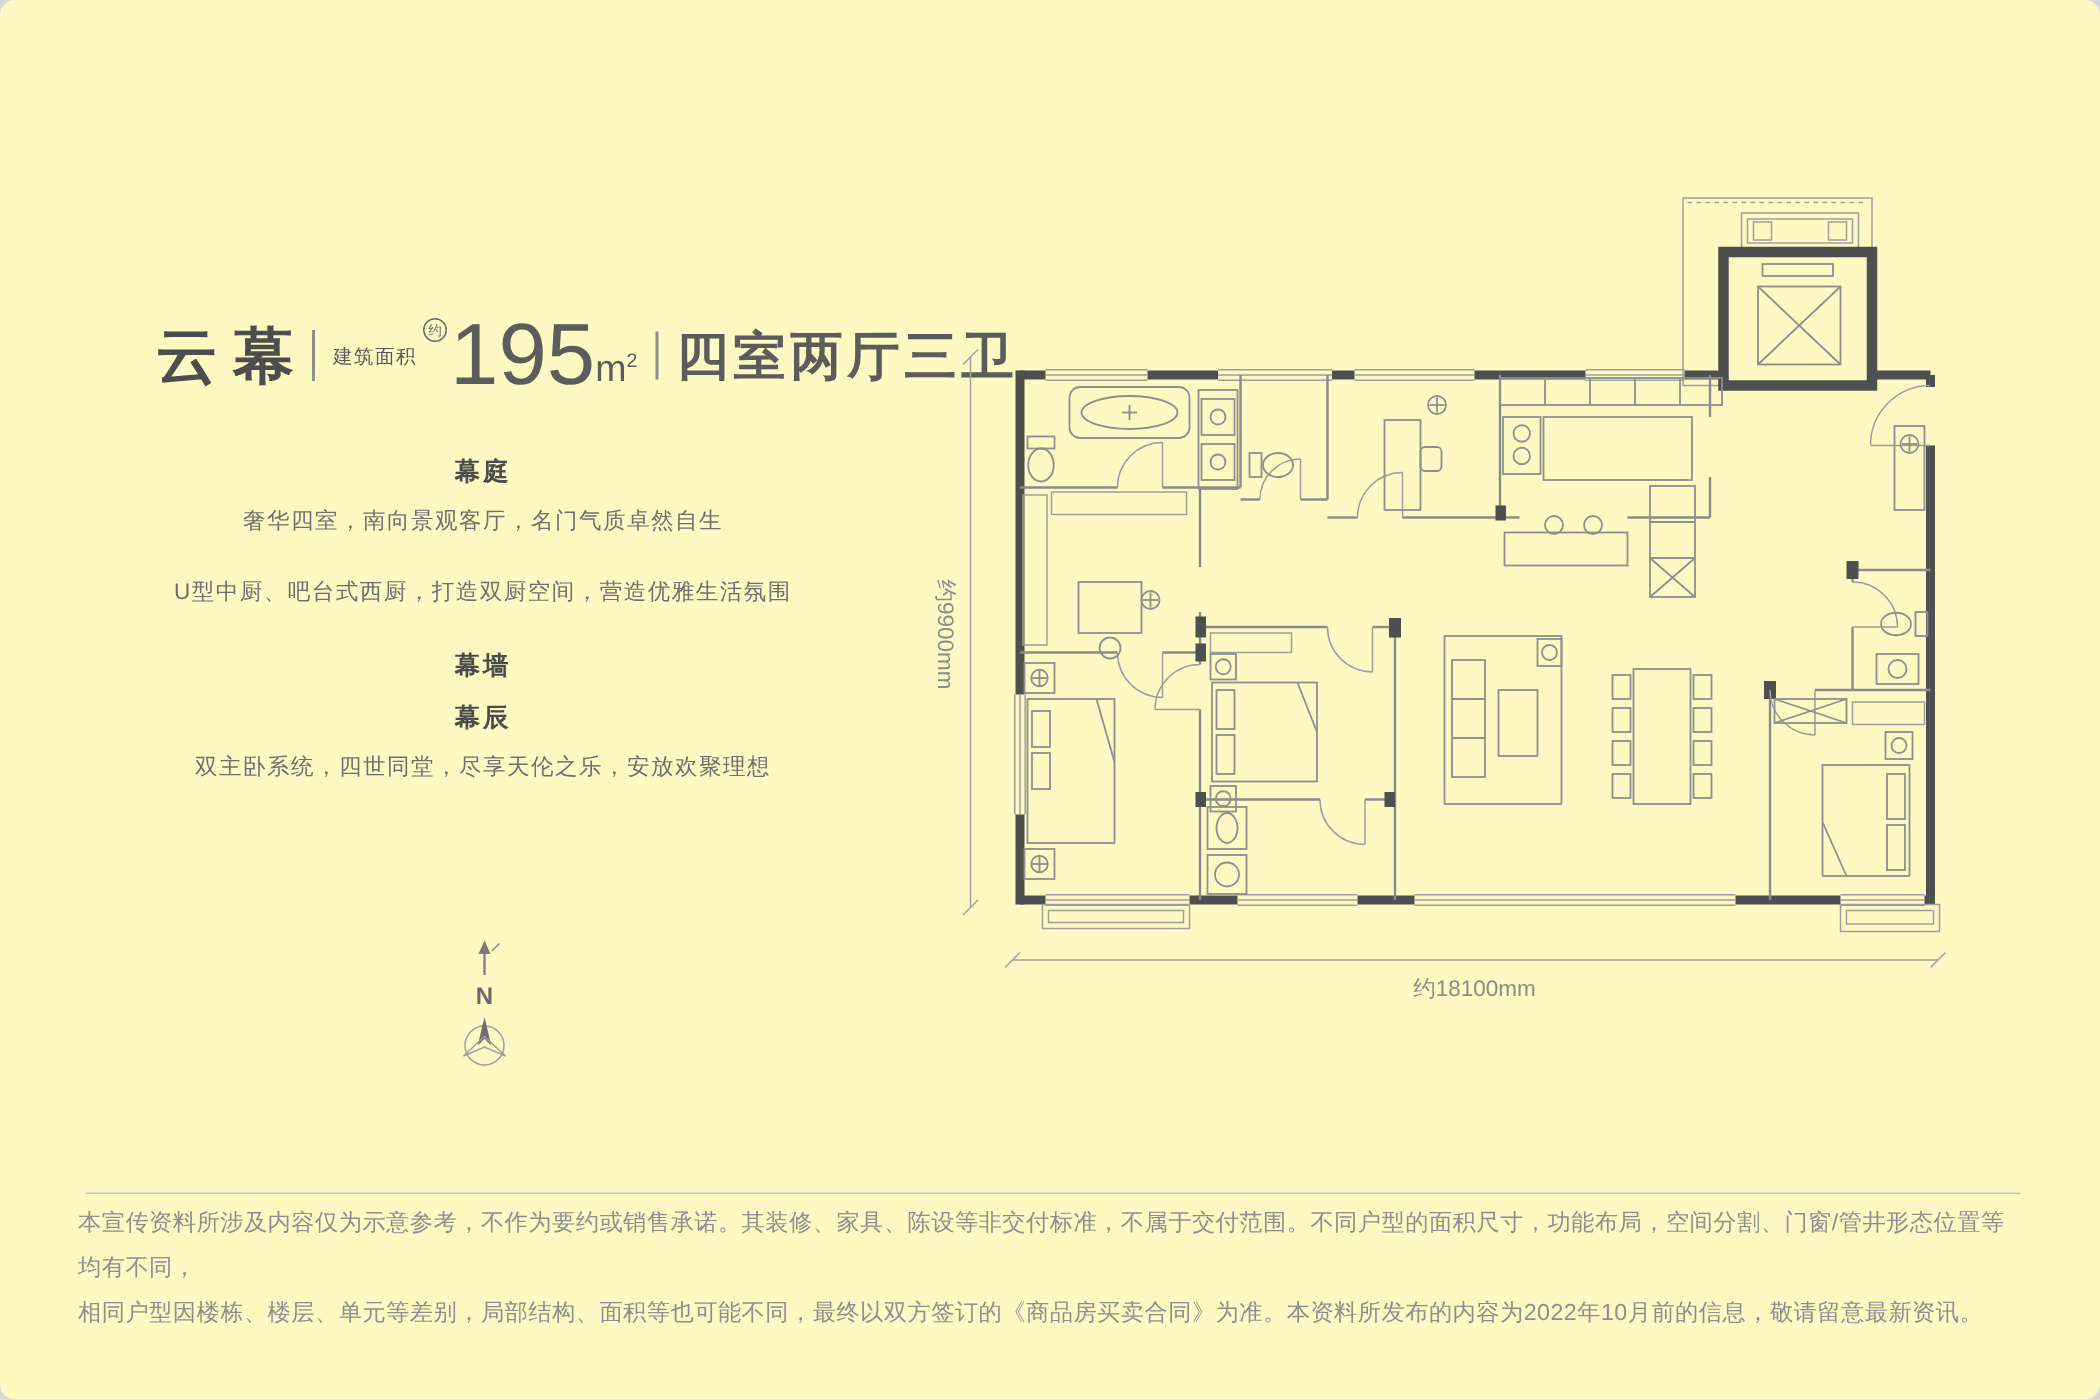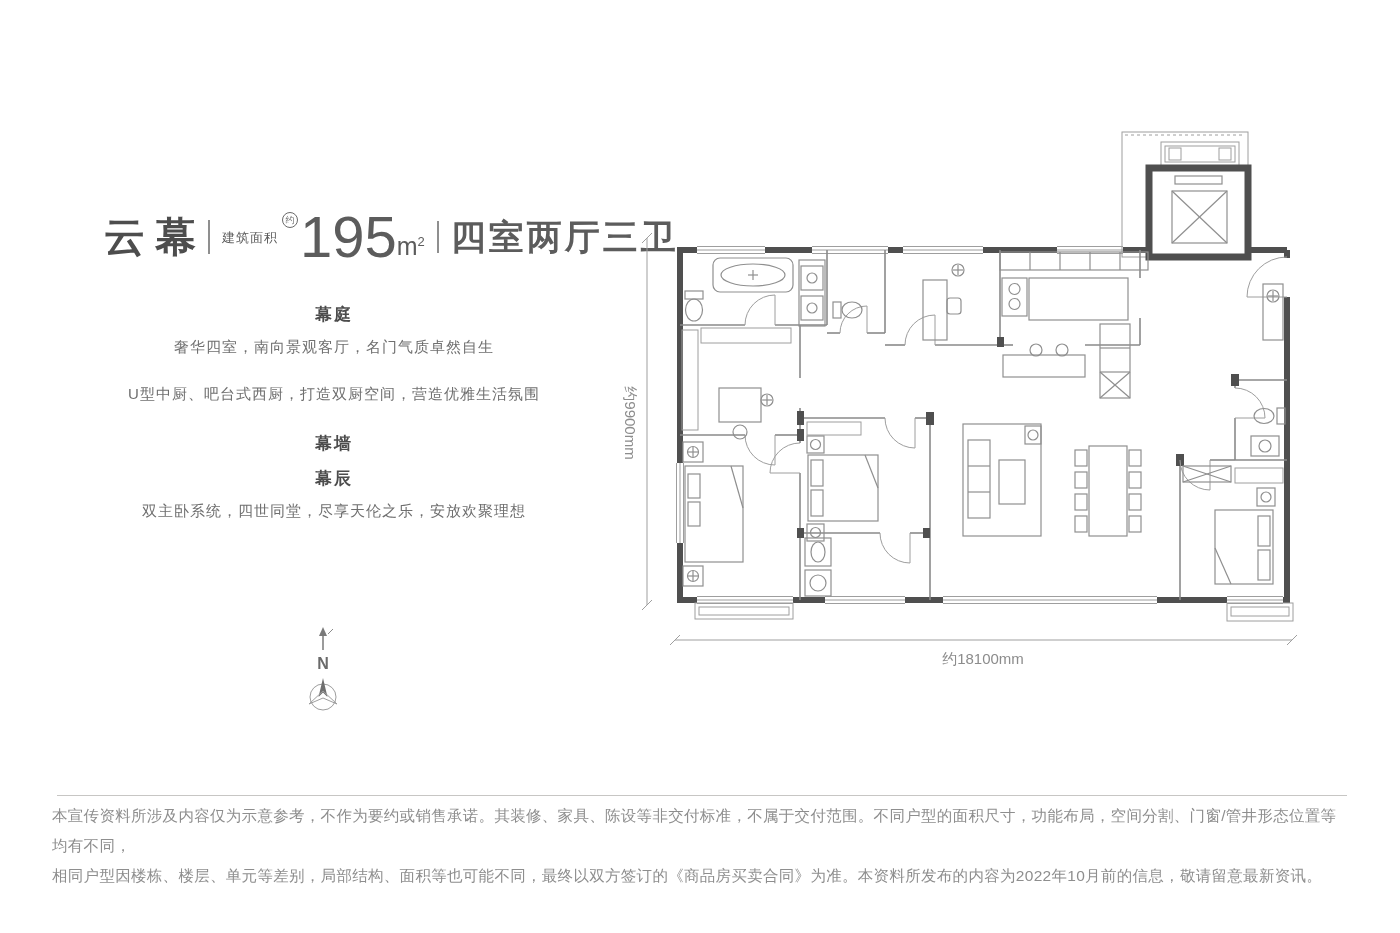--- a/index.html
+++ b/index.html
@@ -1,34 +1,34 @@
 <!DOCTYPE html>
 <html><head>
 <meta charset="utf-8">
 <style>
   html,body{margin:0;padding:0;background:#d8d7d5;}
-  .page{position:relative;width:1400px;height:933px;background:#ffffff;overflow:hidden;
-        font-family:"Liberation Sans","DejaVu Sans",sans-serif;color:#595959;}
+  .page{position:relative;width:1400px;height:933px;background:#fef9c3;overflow:hidden;
+        font-family:"Liberation Sans","DejaVu Sans",sans-serif;color:#595959;border-radius:10px;}
 
   
   .title-block{position:absolute;left:104px;top:206px;height:62px;display:flex;align-items:center;}
   .series{font-size:41px;font-weight:700;letter-spacing:10px;color:#4d4d4d;margin-right:-4px;}
   .vdiv{width:2px;height:34px;background:#8f8f8f;margin:0 12px 0 6px;}
   .vdiv2{margin:0 4px 0 12px;height:32px;}
   .area-label{display:flex;flex-direction:row;font-size:13px;line-height:15px;
               letter-spacing:1px;color:#5a5a5a;font-weight:400;justify-content:space-between;}
   .approx{width:14px;height:14px;border:1px solid #6a6a6a;border-radius:50%;font-size:9px;
           line-height:14px;text-align:center;align-self:flex-start;margin:6px 2px 0 4px;color:#6a6a6a;}
   .area-value{font-size:58px;color:#5c5c5c;font-weight:500;line-height:1;}
   .area-unit{font-size:25px;color:#5c5c5c;align-self:flex-end;margin-bottom:7px;}
   .area-unit sup{font-size:13px;}
   .spec{font-size:35px;font-weight:700;letter-spacing:3px;color:#5c5c5c;margin-left:8px;}
 
   
-  .features{position:absolute;left:70px;top:303px;width:528px;text-align:center;}
+  .features{position:absolute;left:58px;top:303px;width:528px;text-align:center;}
   .feature h3{font-size:17px;font-weight:700;color:#4c4c4c;margin:0 0 12px;letter-spacing:2px;}
   .feature p{font-size:15px;color:#6f6f6f;margin:0 0 28px;letter-spacing:1px;}
 
   
   .compass{position:absolute;left:299px;top:626px;}
   .plan{position:absolute;left:595px;top:88px;}
 
   
   .hr{position:absolute;left:57px;top:795px;width:1290px;height:1px;background:#c7c6c4;}
   .disclaimer{position:absolute;left:52px;top:801px;width:1296px;}

